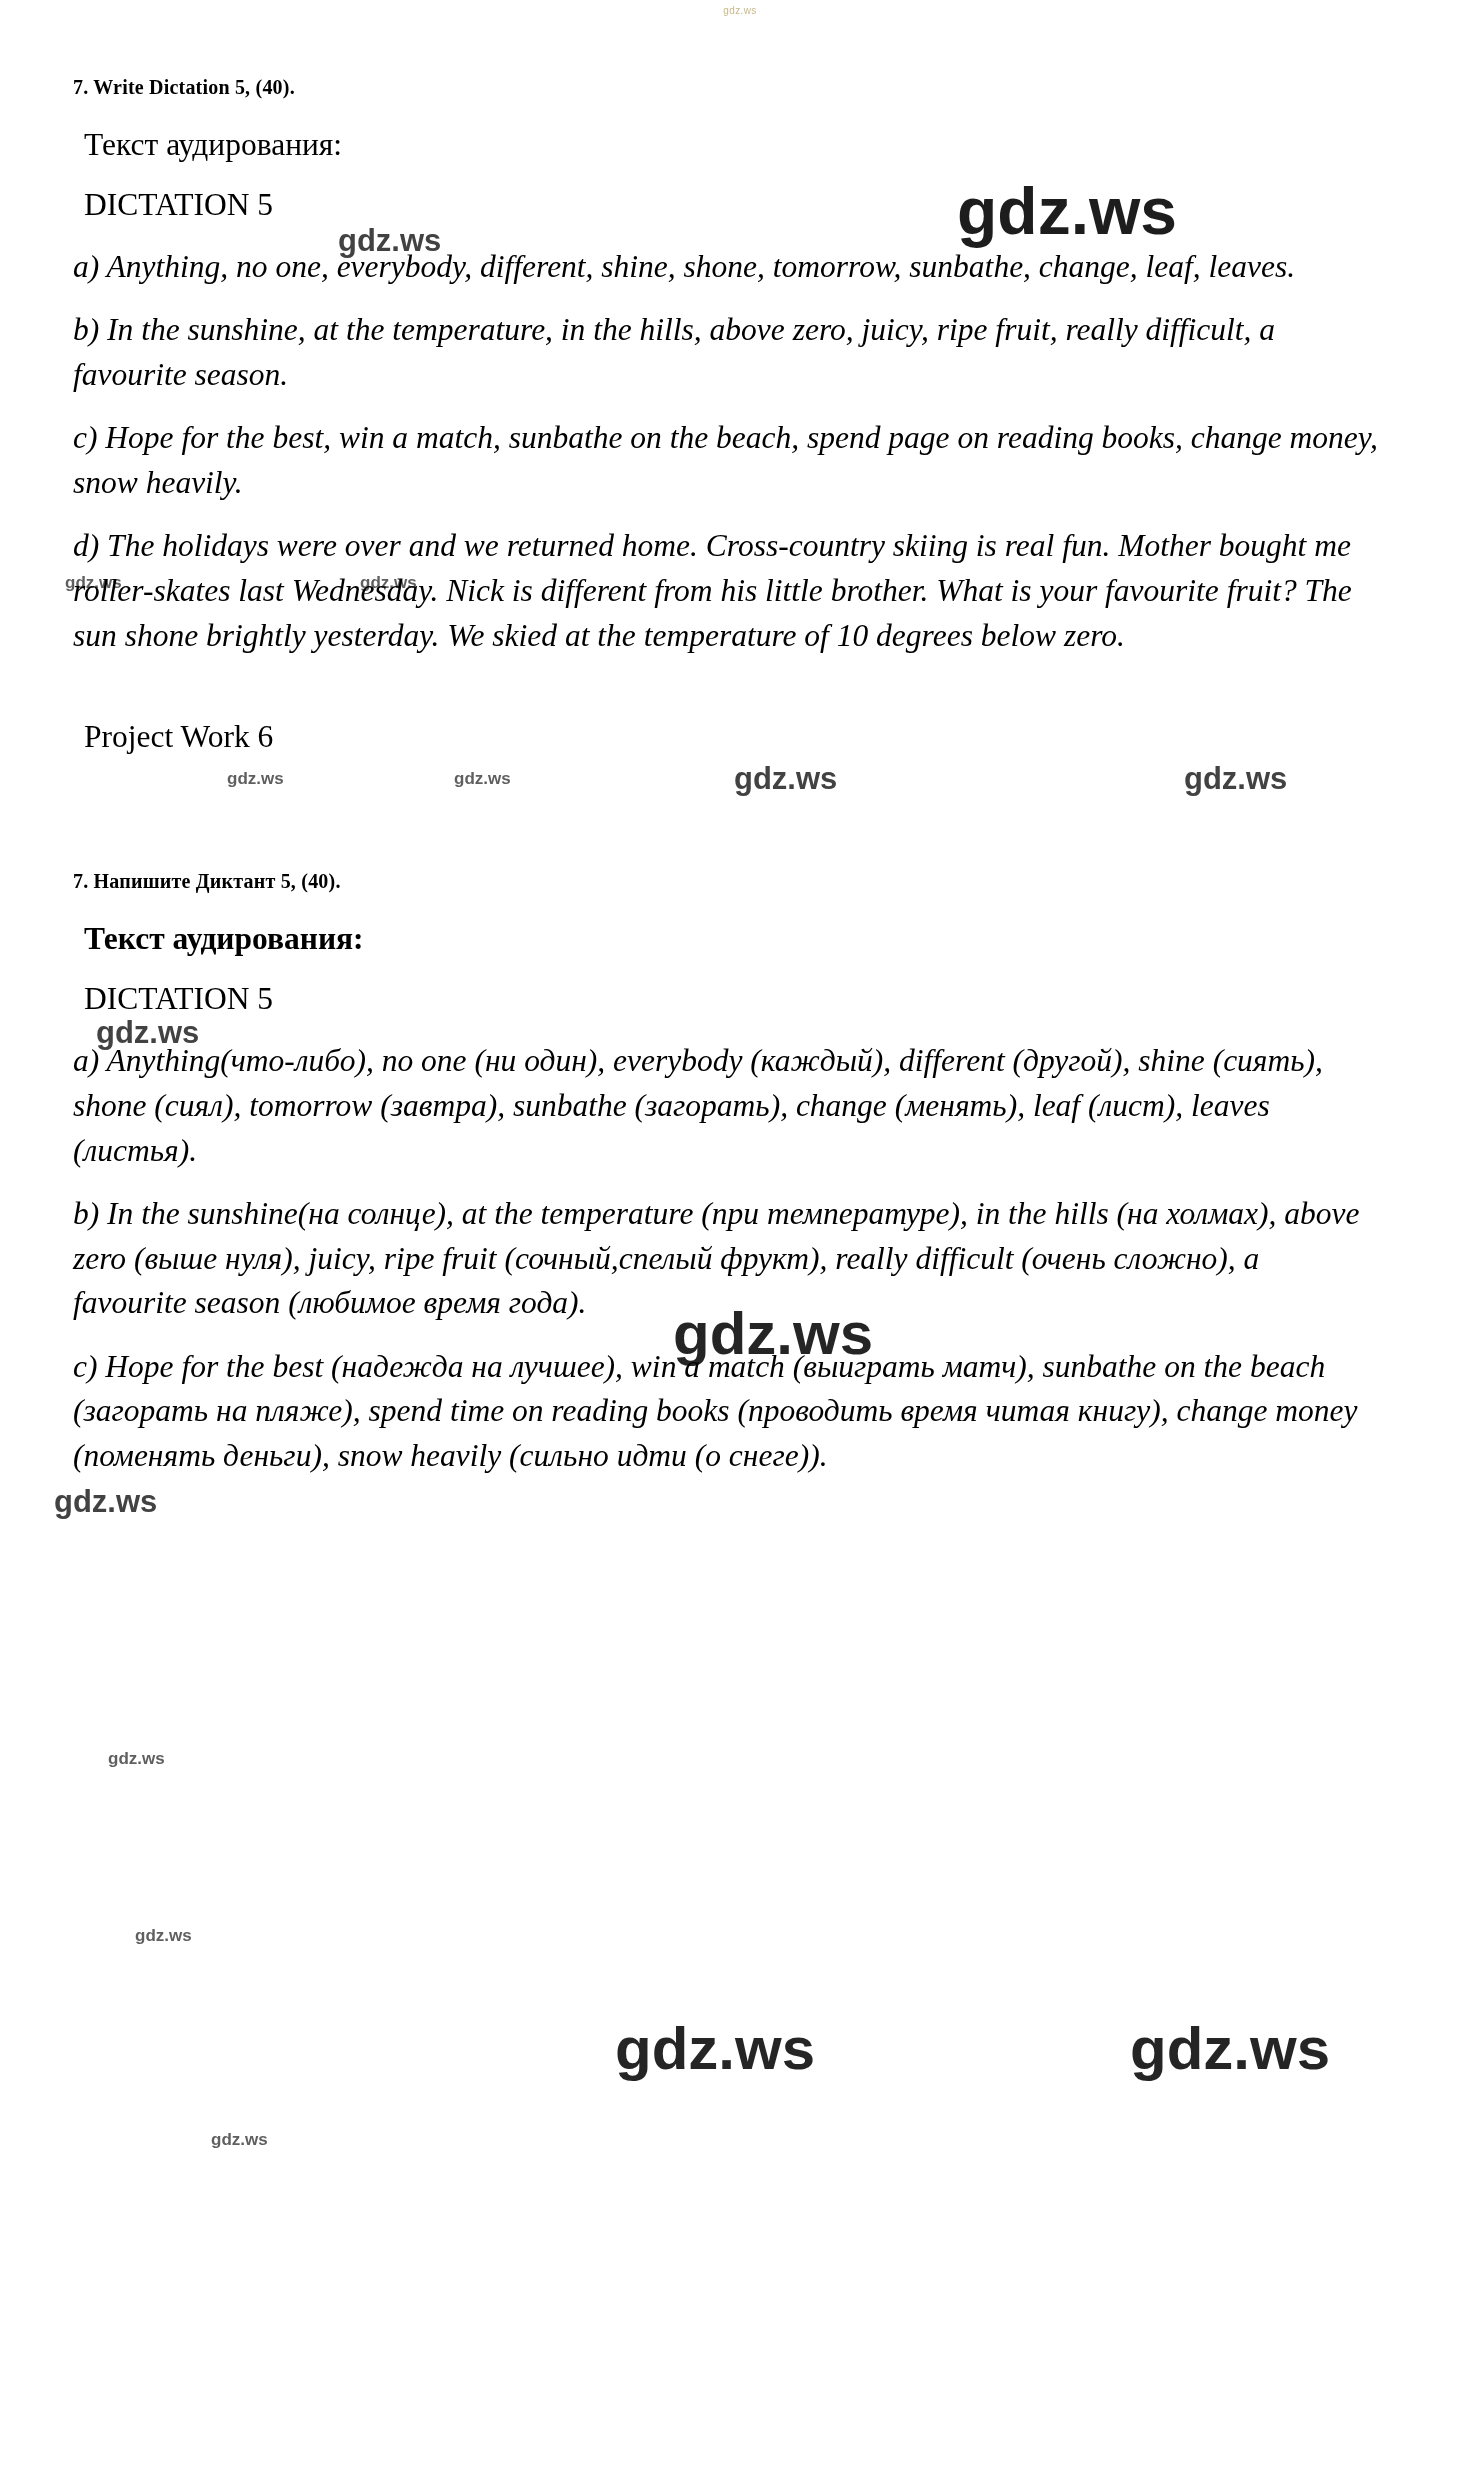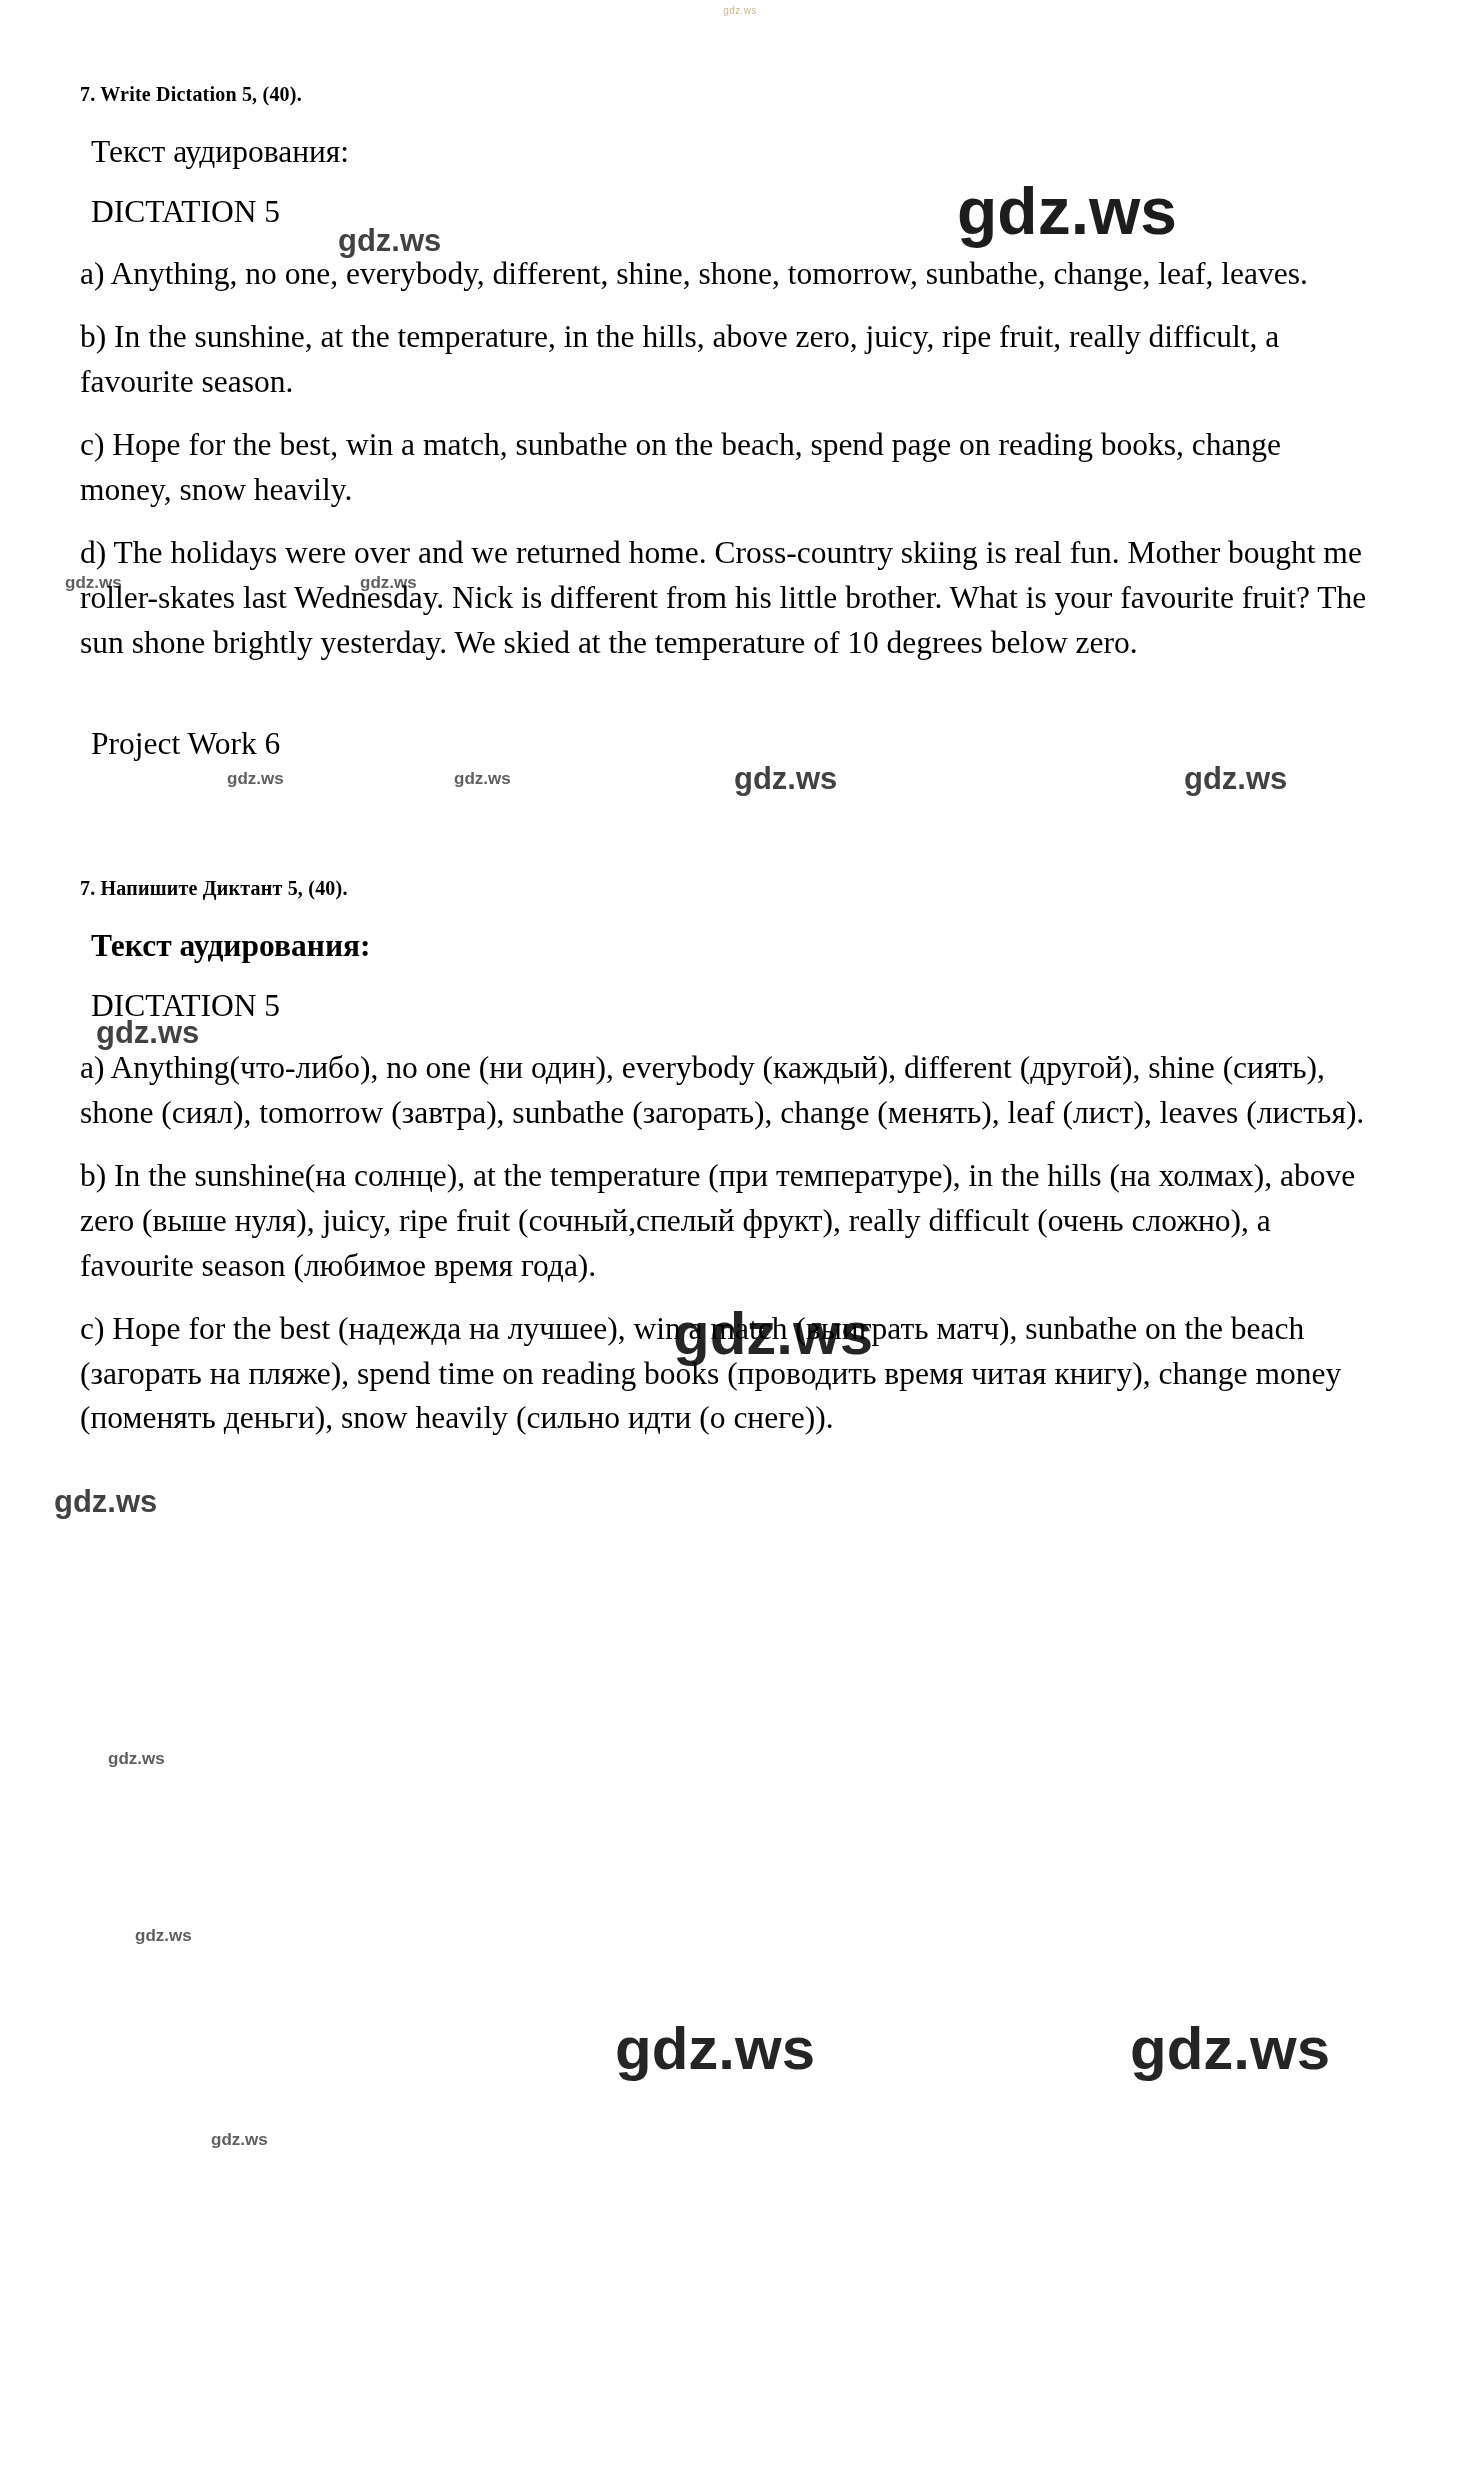--- a/index.html
+++ b/index.html
@@ -12,21 +12,21 @@
     min-height: 2475px;
     position: relative;
     font-family: "Liberation Serif", serif;
     color: #000000;
     overflow-x: hidden;
   }
   .page {
     position: relative;
     width: 1480px;
     min-height: 2475px;
-    padding: 15px;
+    padding: 8px;
     box-sizing: border-box;
   }
   .content {
     position: relative;
     z-index: 2;
     padding: 49px 92px 31px 65px;
   }
   .top-tiny-wm {
     position: absolute;
     top: 4.6px;
@@ -53,20 +53,21 @@
     height: 40px;
   }
   .big-gap {
     height: 74px;
   }
   .para {
     font-size: 31.5px;
     line-height: 1.42;
     margin: 0 0 18.5px 0;
     text-align: left;
+    font-style: italic;
   }
   .bold-title {
     font-weight: bold;
   }
   
   .wm {
     position: absolute;
     font-family: "Liberation Sans", sans-serif;
     font-weight: bold;
     color: #6f6f6f;

